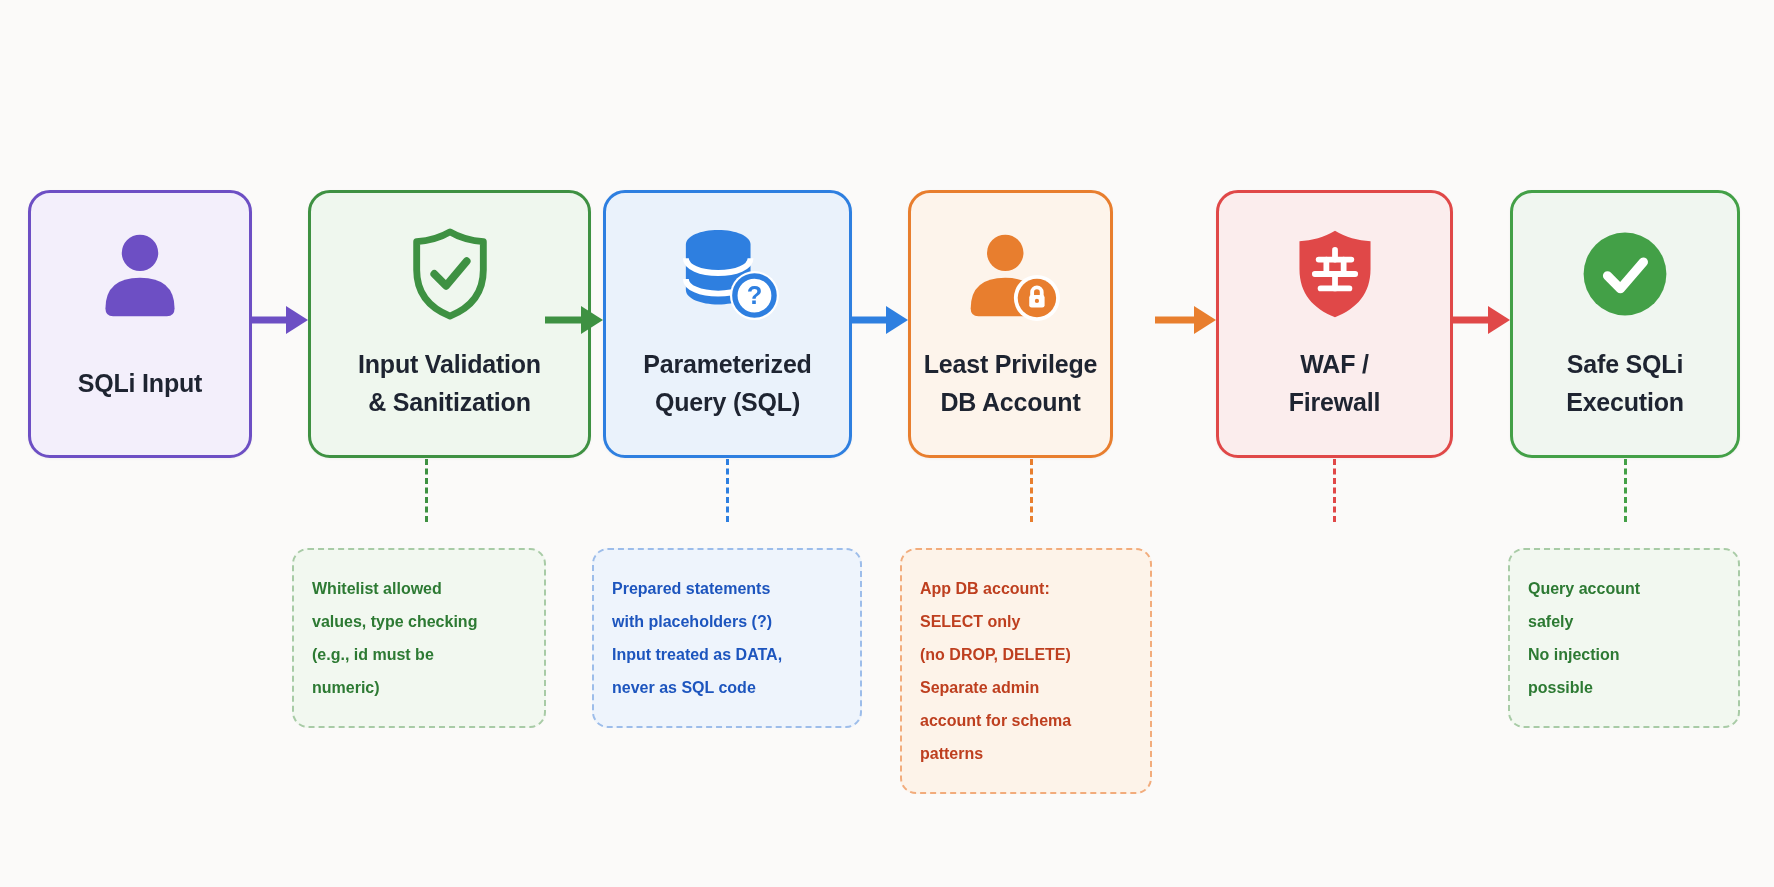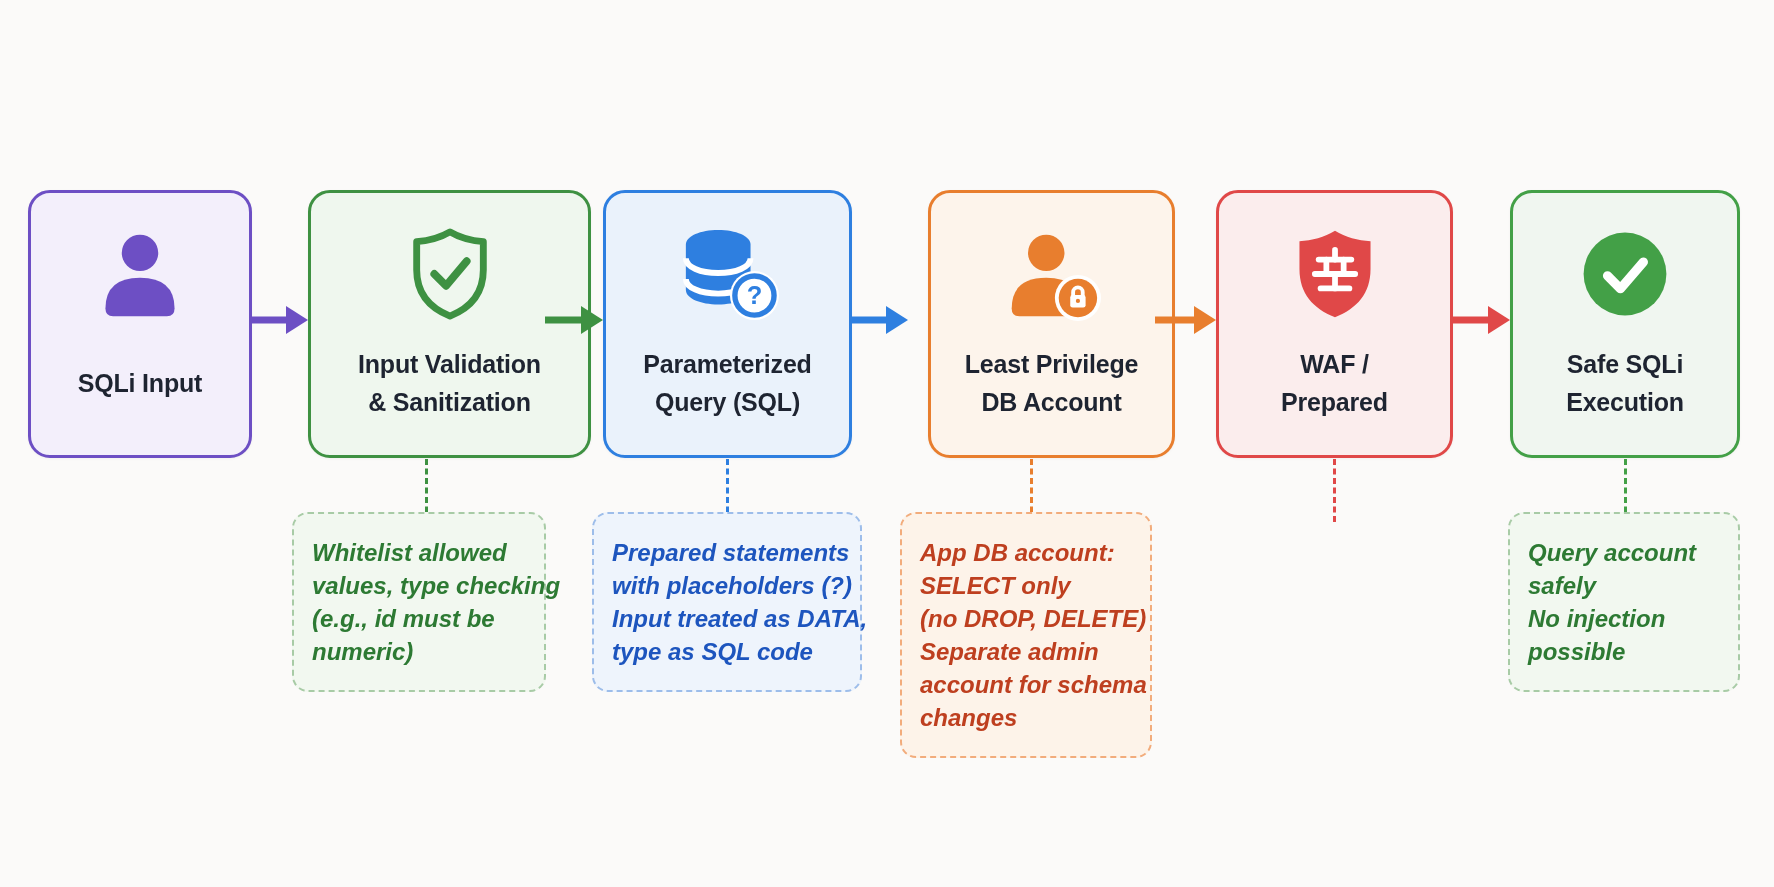--- a/index.html
+++ b/index.html
@@ -31,24 +31,24 @@
   .t-orange { --accent:#E87E2E; --fill:#FDF4EB; }
   .t-red    { --accent:#E04848; --fill:#FBEDED; }
   .t-green2 { --accent:#43A047; --fill:#F0F6F0; }
   
   .arrow { position:absolute; top:302px; height:36px; color:var(--accent); }
   
   .connector { position:absolute; top:459px; height:63px; width:0;
     border-left:3px dashed var(--accent); }
   
   .note {
-    position:absolute; top:512px;
+    position:absolute; top:548px;
     border:2px dashed var(--nborder); background:var(--nfill); color:var(--ntext);
     border-radius:16px; padding:22px 18px;
-    font-size:24px; font-weight:600; line-height:33px; white-space:pre;font-style:italic;
+    font-size:16px; font-weight:600; line-height:33px; white-space:pre;
   }
   .n-green  { --nborder:#A8CBA6; --nfill:#F2F8F0; --ntext:#2D7A33; }
   .n-blue   { --nborder:#9DBDEA; --nfill:#EEF4FC; --ntext:#1D55BE; }
   .n-orange { --nborder:#F2AC7C; --nfill:#FDF3E9; --ntext:#BE3F1F; }
   .n-red    { --nborder:#F0A0A0; --nfill:#FCEFEF; --ntext:#C42A2A; }
 </style>
 </head>
 <body>
 
 <div class="canvas">
@@ -82,21 +82,21 @@
         <path d="M12 55 C12 64 27 70 45 70 C63 70 78 64 78 55" stroke="#FFFFFF" stroke-width="6" fill="none"></path>
         <circle cx="82" cy="72" r="25" fill="#FFFFFF"></circle>
         <circle cx="82" cy="72" r="20" fill="#FFFFFF" stroke="currentColor" stroke-width="5.5"></circle>
         <text x="82" y="81" text-anchor="middle" font-family="Liberation Sans, sans-serif" font-size="26" font-weight="bold" fill="currentColor">?</text>
       </svg>
     </span>
     <div class="label">Parameterized
 Query (SQL)</div>
   </div>
 
-  <div class="step t-orange" style="left:928px;width:247px">
+  <div class="step t-orange" style="left:908px;width:205px">
     <span class="icon">
       <svg viewBox="0 0 104 100" width="100" height="96">
         <circle cx="46" cy="28" r="19" fill="currentColor"></circle>
         <path d="M10 86 Q10 54 46 54 Q82 54 82 86 Q82 94 74 94 L18 94 Q10 94 10 86 Z" fill="currentColor"></path>
         <circle cx="79" cy="75" r="24" fill="#FFFFFF"></circle>
         <circle cx="79" cy="75" r="20" fill="currentColor"></circle>
         <path d="M74 73 v-4 a5 5 0 0 1 10 0 v4" stroke="#FFFFFF" stroke-width="4" fill="none"></path>
         <rect x="71" y="72" width="16" height="13" rx="2.5" fill="#FFFFFF"></rect>
         <circle cx="79" cy="78" r="2.2" fill="currentColor"></circle>
       </svg>
@@ -114,21 +114,21 @@
           <path d="M50 25 V35"></path>
           <path d="M29 50 H71"></path>
           <path d="M41 35 V50"></path>
           <path d="M59 35 V50"></path>
           <path d="M35 65 H65"></path>
           <path d="M50 50 V65"></path>
         </g>
       </svg>
     </span>
     <div class="label">WAF /
-Prepared</div>
+Firewall</div>
   </div>
 
   <div class="step t-green2" style="left:1510px;width:230px">
     <span class="icon">
       <svg viewBox="0 0 100 100" width="92" height="92">
         <circle cx="50" cy="50" r="45" fill="currentColor"></circle>
         <path d="M31 52 L45 66 L70 37" stroke="#FFFFFF" stroke-width="10" fill="none" stroke-linecap="round" stroke-linejoin="round"></path>
       </svg>
     </span>
     <div class="label">Safe SQLi
@@ -162,25 +162,25 @@
   <div class="connector t-red" style="left:1333px"></div>
   <div class="connector t-green2" style="left:1624px"></div>
 
   <div class="note n-green" style="left:292px;width:254px">Whitelist allowed
 values, type checking
 (e.g., id must be
 numeric)</div>
   <div class="note n-blue" style="left:592px;width:270px">Prepared statements
 with placeholders (?)
 Input treated as DATA,
-type as SQL code</div>
+never as SQL code</div>
   <div class="note n-orange" style="left:900px;width:252px">App DB account:
 SELECT only
 (no DROP, DELETE)
 Separate admin
 account for schema
-changes</div>
+patterns</div>
   <div class="note n-green" style="left:1508px;width:232px">Query account
 safely
 No injection
 possible</div>
 
 </div>
 
 </body></html>

